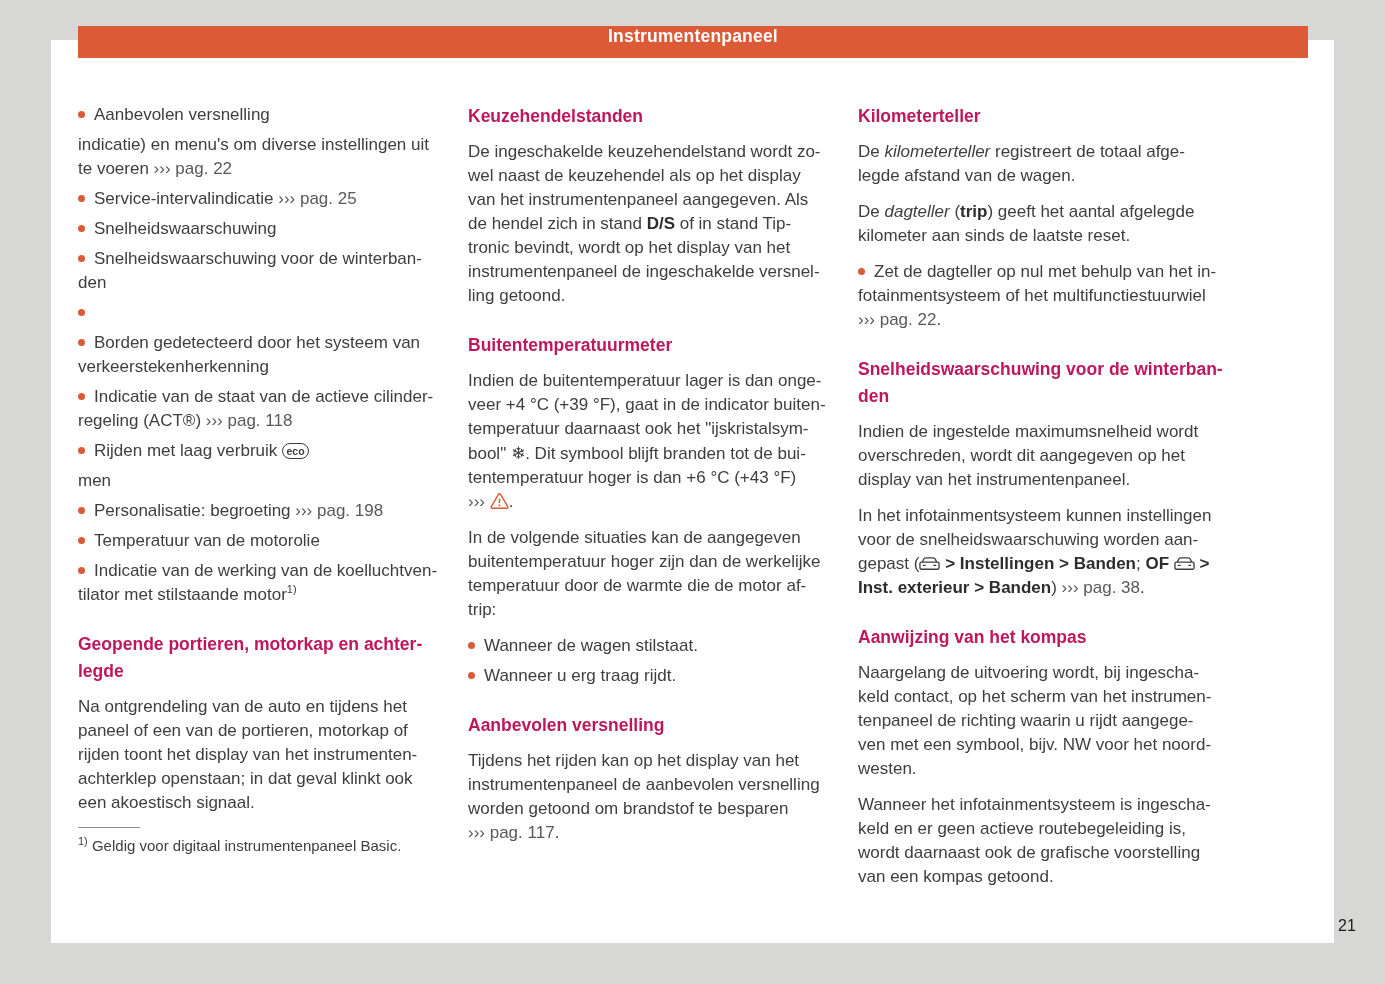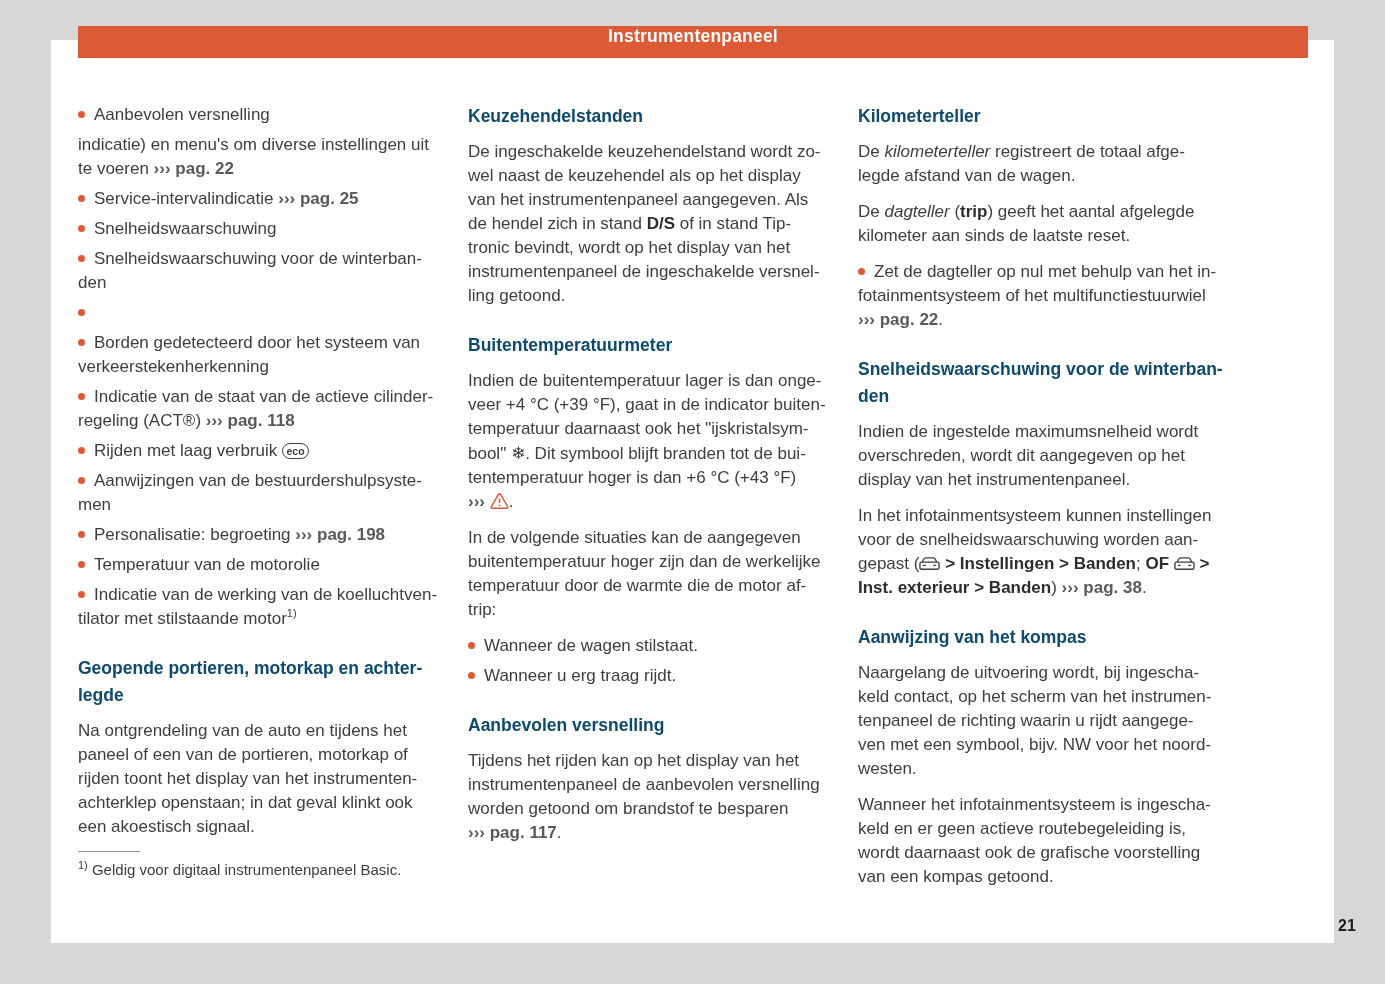--- a/index.html
+++ b/index.html
@@ -20,47 +20,47 @@
   .header-bar .title {
     color:#ffffff; font-weight:bold; font-size:17.5px; letter-spacing:0.2px;
   }
   .columns {
     position:absolute; left:78px; top:79px; z-index:1;
     display:flex; margin-top:24px;
   }
   .col { width:390px; font-size:17px; line-height:24px; color:#3e3e3e; }
   .line { white-space:nowrap; }
   .heading {
-    font-weight:bold; color:#0c4a6e; font-size:17.5px; line-height:27px;
+    font-weight:bold; color:#be185d; font-size:17.5px; line-height:27px;
     margin:24px 0 10px;
   }
   .col > div:first-child { margin-top:0; }
   .para { margin:0 0 12px; }
   .bullets { margin:0 0 12px; }
   .bullet-item { margin-bottom:6px; }
   .dot {
     display:inline-block; width:7px; height:7px; border-radius:50%;
     background:#dc5a36; margin-right:9px; vertical-align:2px;
   }
   .run-b { font-weight:bold; color:#2d2d2d; }
   .run-i { font-style:italic; }
-  .run-ref { font-weight:bold; color:#595959; }
+  .run-ref { font-weight:normal; color:#595959; }
   sup { font-size:11px; line-height:0; }
   .rule { width:62px; border-top:1.4px solid #8f8f8f; margin:12px 0 8px; }
   .footnote { font-size:15px; line-height:20px; }
   .eco-icon {
     display:inline-block; font-size:10.5px; font-weight:bold; line-height:12px;
     border:1.6px solid #3e3e3e; border-radius:9px; padding:0.5px 3.5px 1px;
     vertical-align:1.5px; color:#3e3e3e;
   }
   .snow-icon { font-family:"DejaVu Sans",sans-serif; }
   .icon-wrap svg { vertical-align:-2.5px; }
   .page-number {
     position:absolute; left:1338px; top:917px;
-    font-weight:bold; font-size:16px; color:#1b1b1b;
+    font-weight:normal; font-size:16px; color:#1b1b1b;
   }
 </style>
 </head>
 <body>
 
 <div class="page"></div>
 
 <div class="header-bar">
   <span class="title">Instrumentenpaneel</span>
 </div>
@@ -93,21 +93,20 @@
           <div class="line"><span>verkeerstekenherkenning</span></div>
         </div>
         <div class="bullet-item">
           <div class="line"><span class="dot"></span><span>Indicatie van de staat van de actieve cilinder-</span></div>
           <div class="line"><span>regeling (ACT®) </span><span class="run-ref">››› pag. 118</span></div>
         </div>
         <div class="bullet-item">
           <div class="line"><span class="dot"></span><span>Rijden met laag verbruik </span><span class="eco-icon">eco</span></div>
         </div>
         <div class="bullet-item">
-          <div class="line"><span class="dot"></span><span>Aanwijzingen van de bestuurdershulpsyste-</span></div>
           <div class="line"><span>men</span></div>
         </div>
         <div class="bullet-item">
           <div class="line"><span class="dot"></span><span>Personalisatie: begroeting </span><span class="run-ref">››› pag. 198</span></div>
         </div>
         <div class="bullet-item">
           <div class="line"><span class="dot"></span><span>Temperatuur van de motorolie</span></div>
         </div>
         <div class="bullet-item">
           <div class="line"><span class="dot"></span><span>Indicatie van de werking van de koelluchtven-</span></div>

